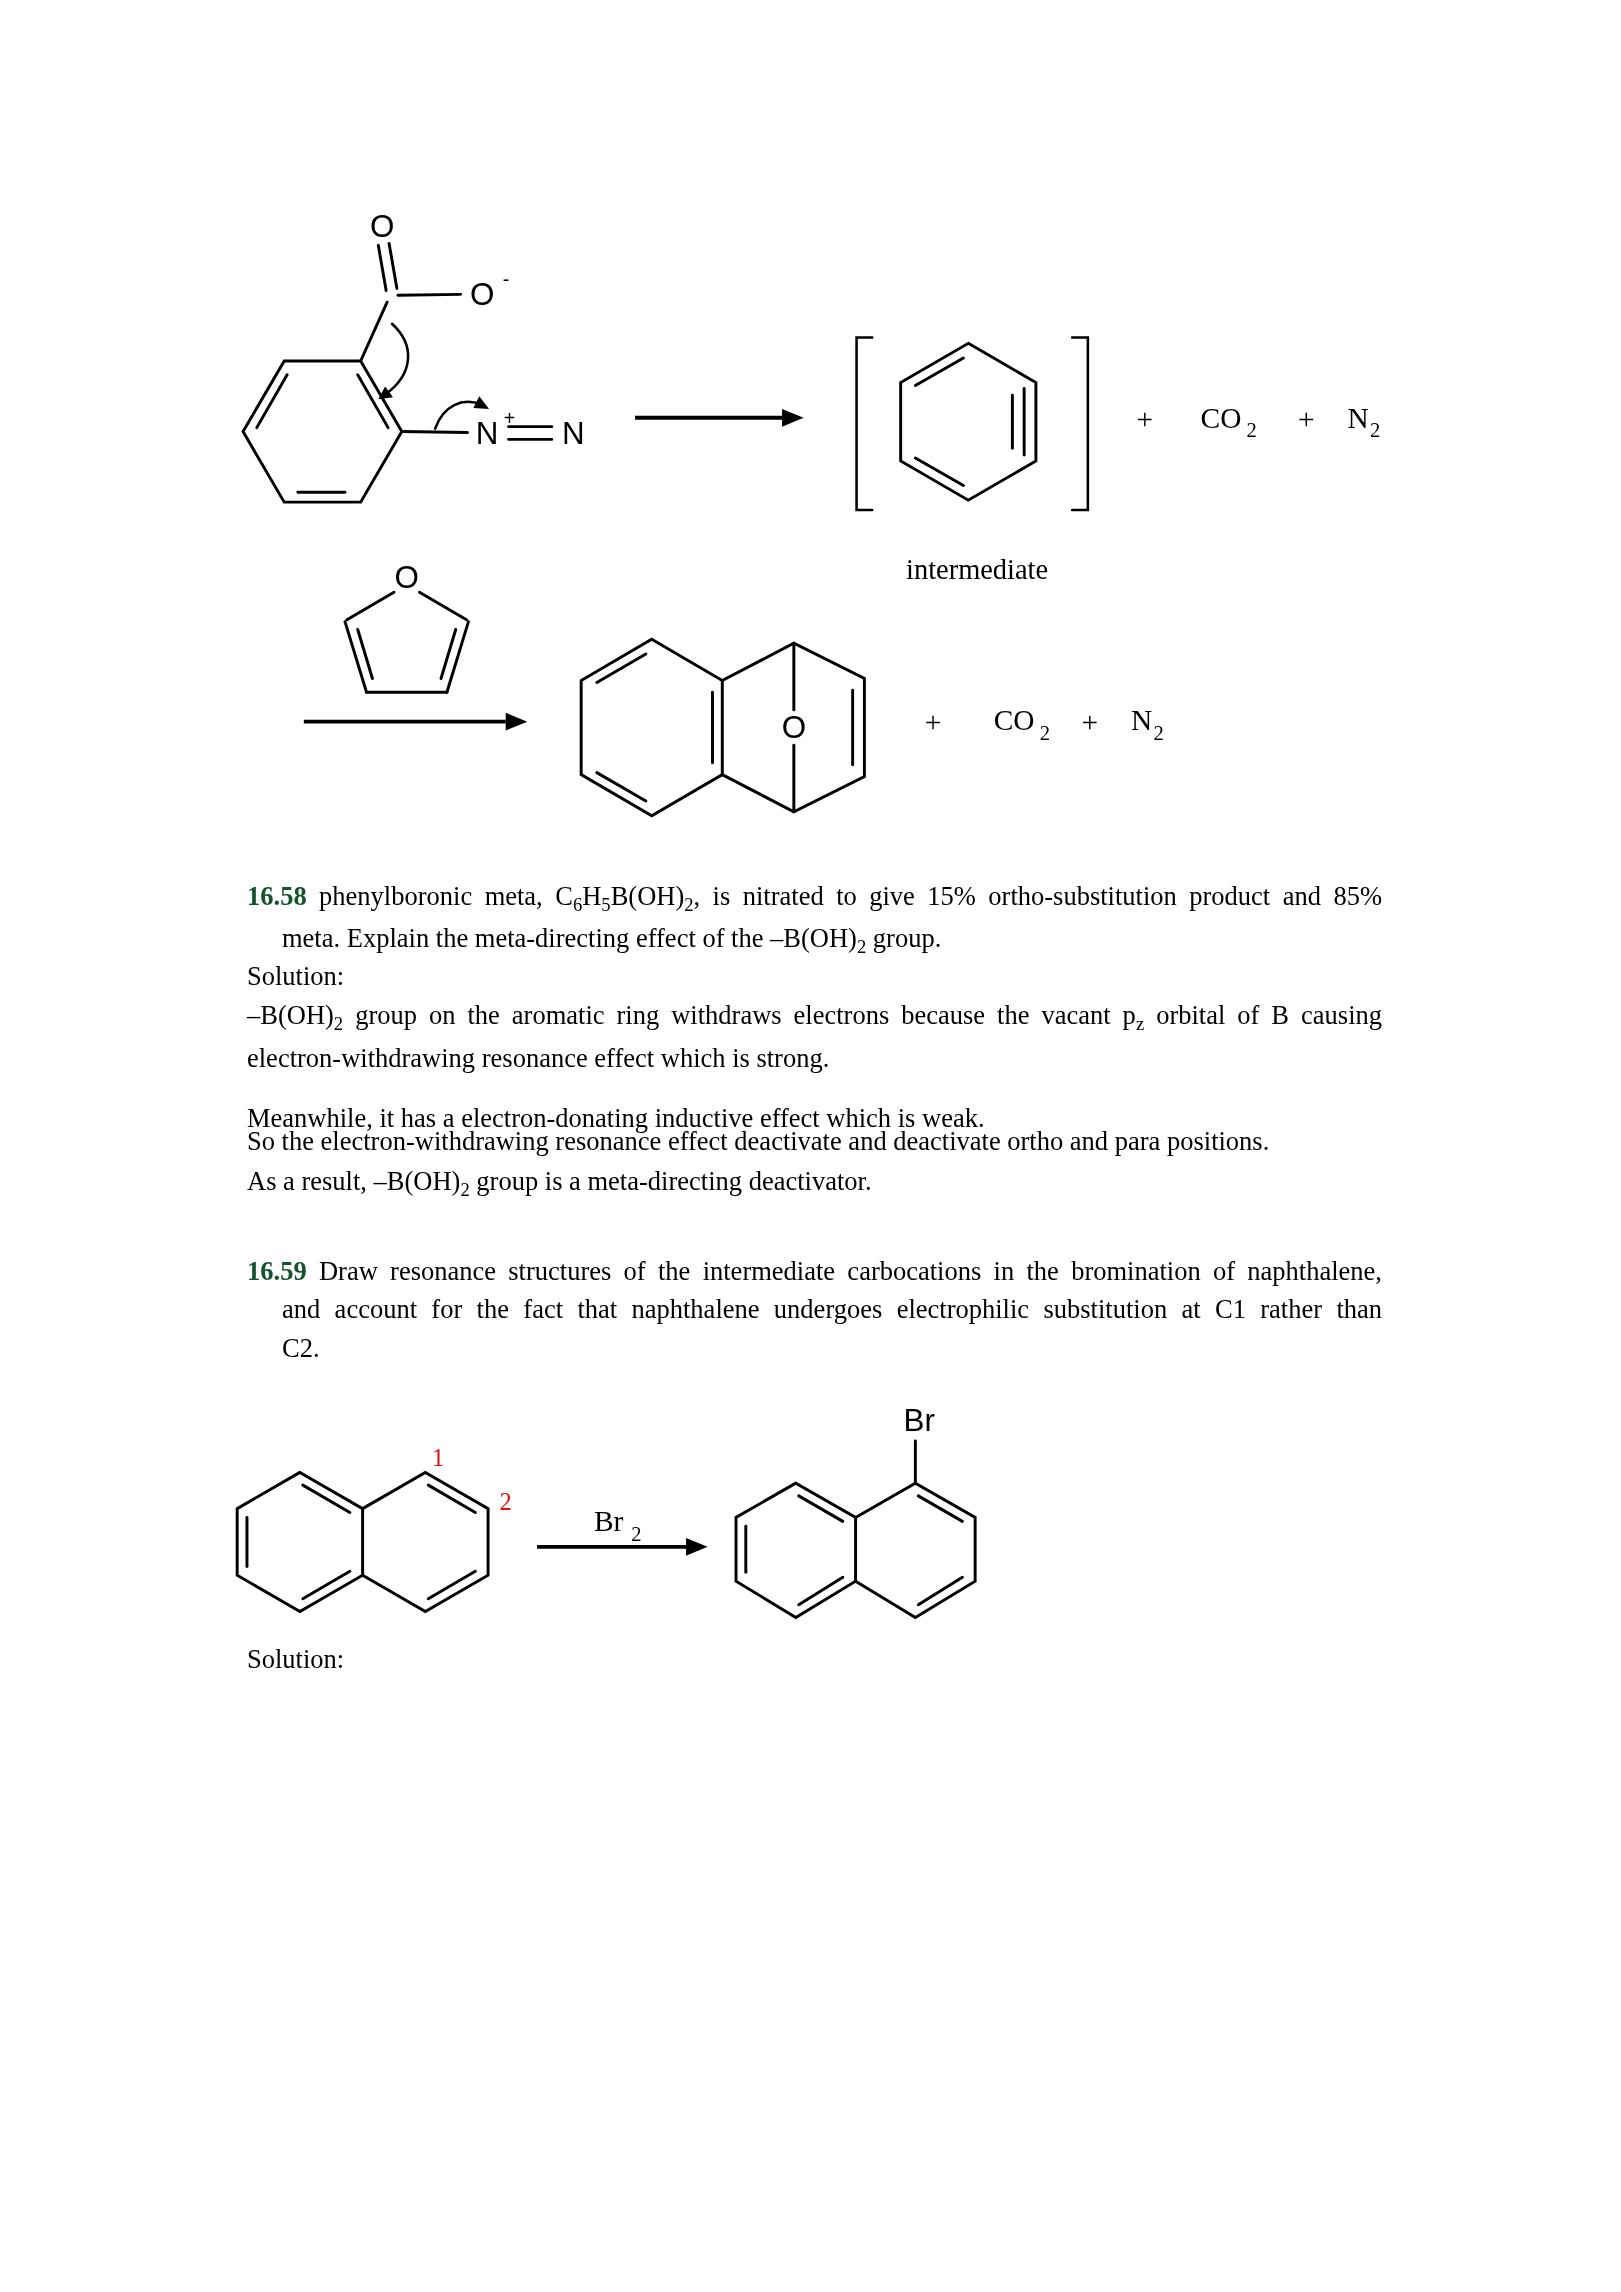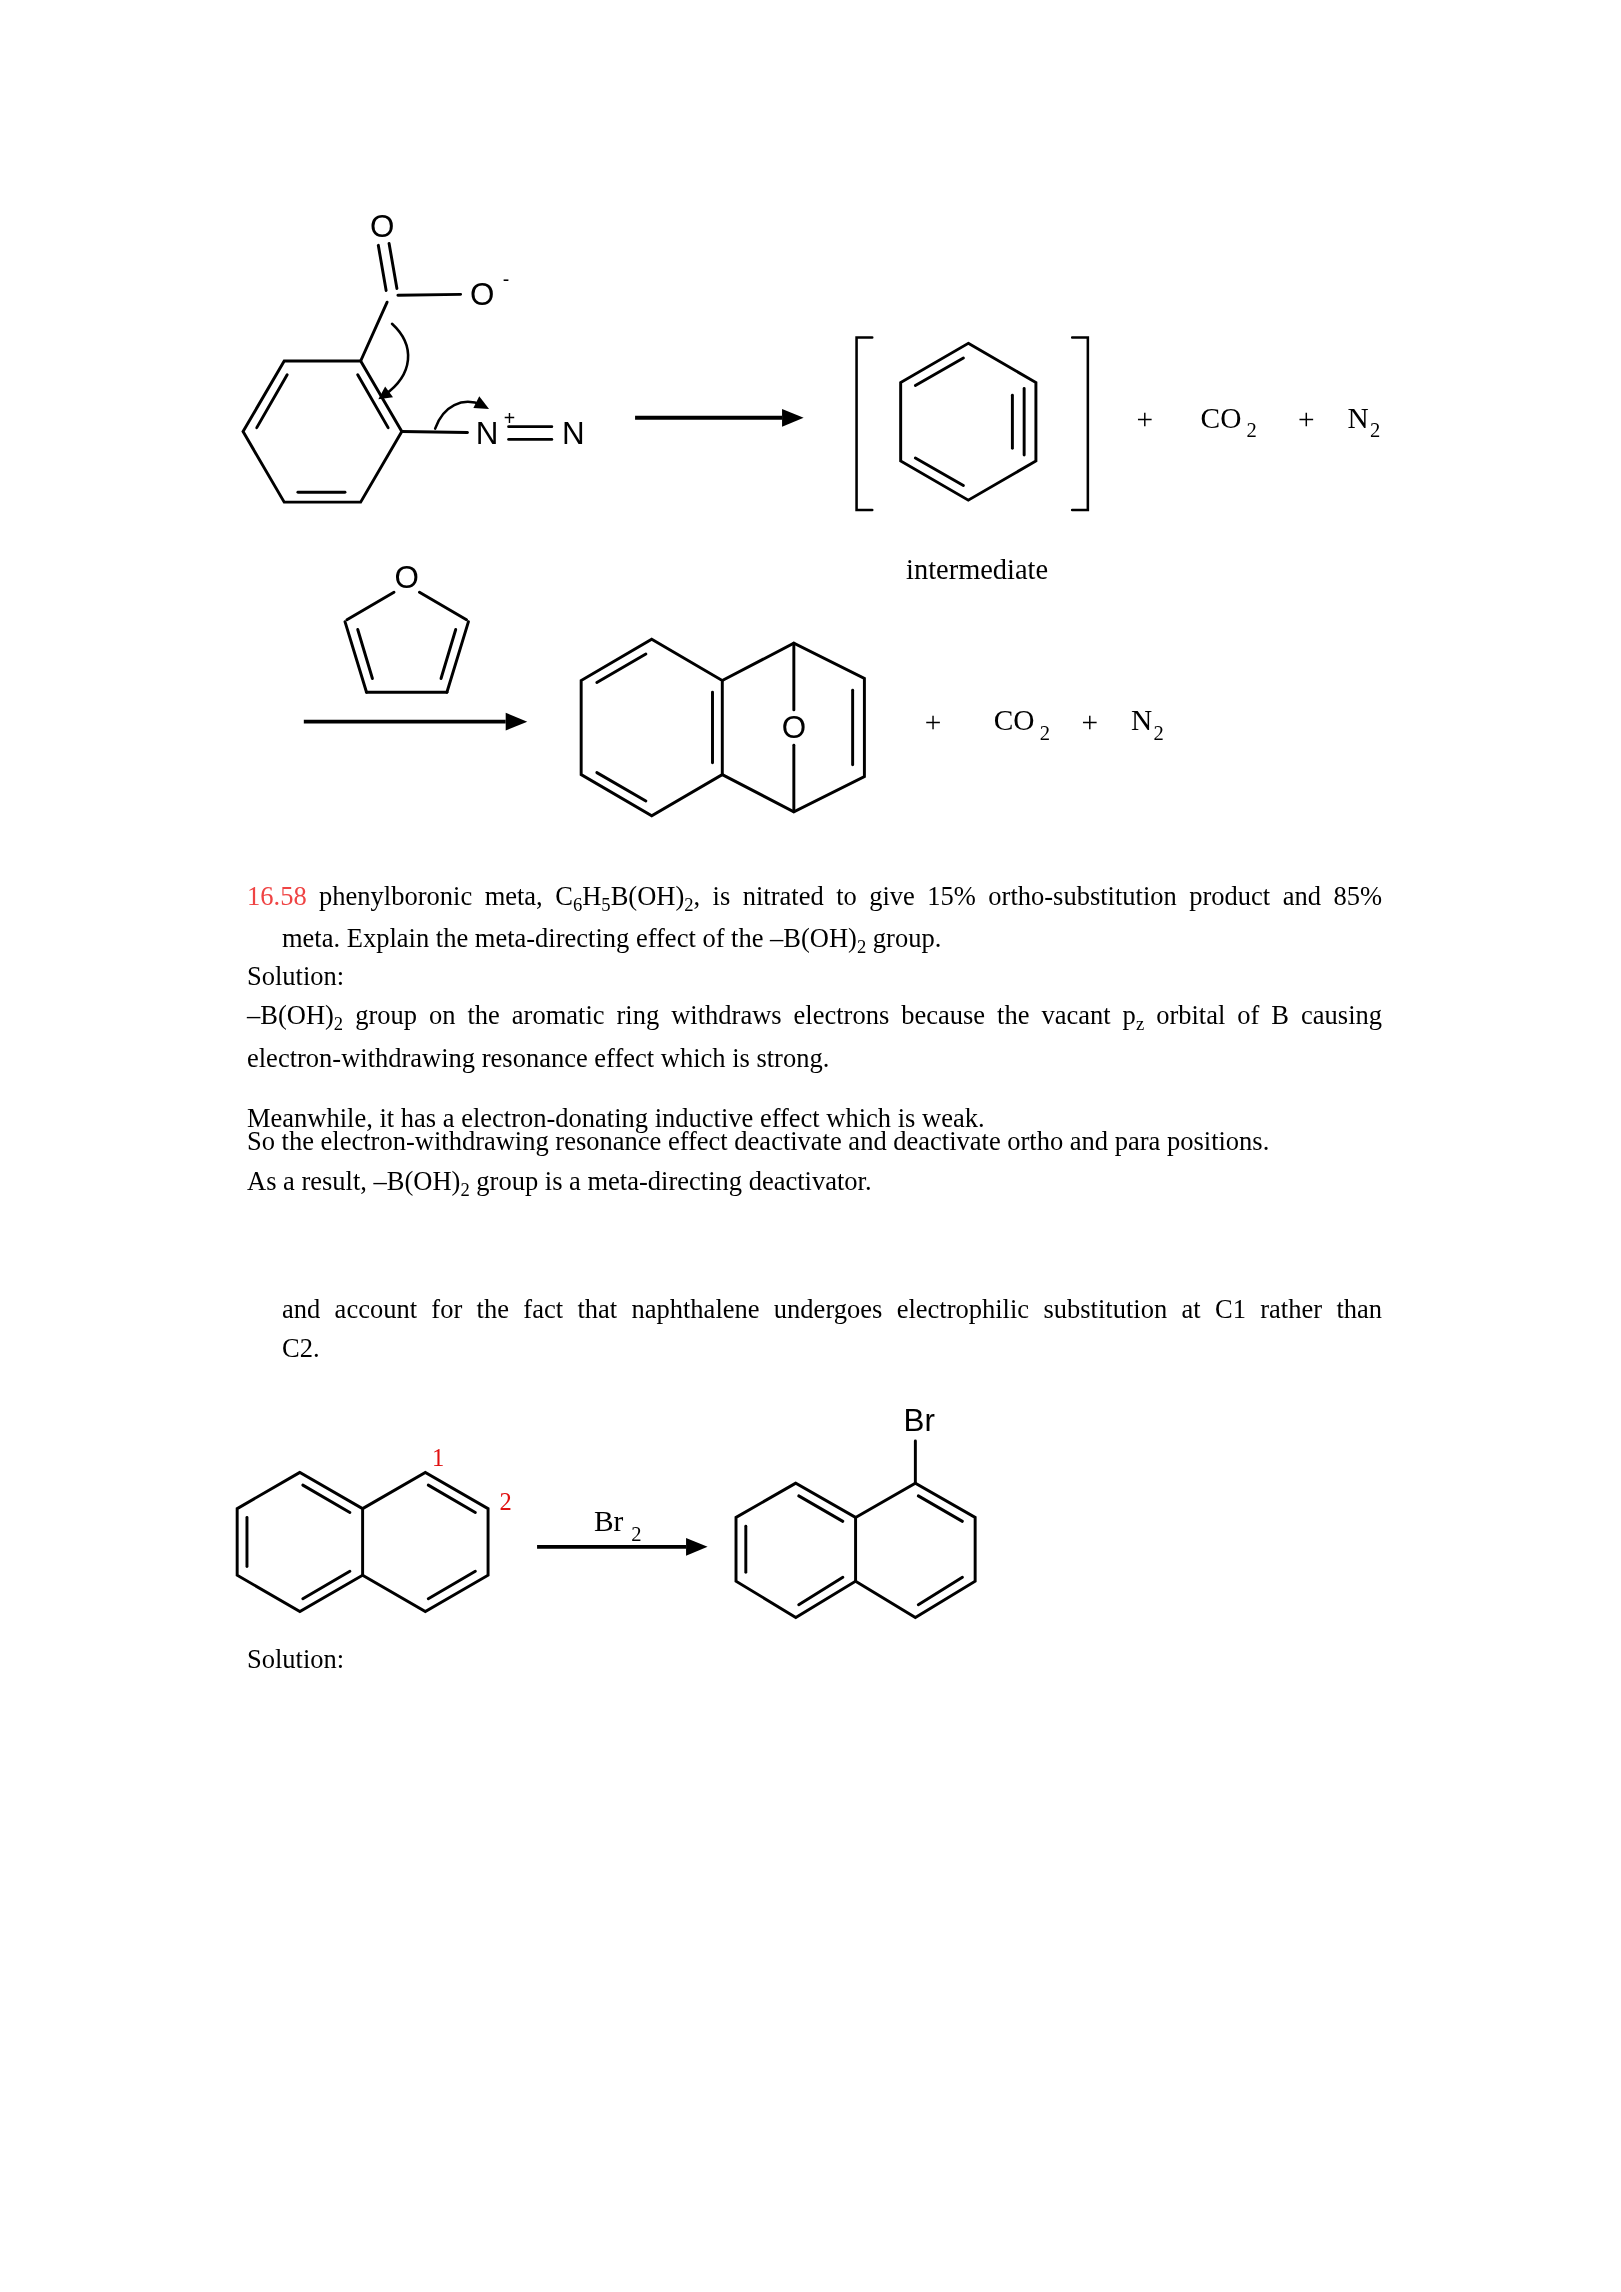--- a/index.html
+++ b/index.html
@@ -13,21 +13,21 @@
   .atom{font-family:"Liberation Sans","DejaVu Sans",sans-serif;font-size:32px;fill:#000;}
   .atomsmall{font-family:"Liberation Sans","DejaVu Sans",sans-serif;font-size:20px;fill:#000;}
   .ser30{font-family:"Liberation Serif","DejaVu Serif",serif;font-size:30px;fill:#000;}
   .ser29{font-family:"Liberation Serif","DejaVu Serif",serif;font-size:29px;fill:#000;}
   .ser21{font-family:"Liberation Serif","DejaVu Serif",serif;font-size:21px;fill:#000;}
   .rednum{font-family:"Liberation Serif","DejaVu Serif",serif;font-size:25px;fill:#e01010;}
   .tline{position:absolute;left:247px;width:1135px;font-size:26.5px;line-height:41px;color:#000;}
   .tline sub{font-size:18.6px;line-height:0;}
   .indent{left:282px;width:1100px;font-family:Liberation Serif, serif;}
   .just{text-align:justify;text-align-last:justify;word-spacing:-1px;}
-  .pnum{color:#ef4444;font-weight:normal;}
+  .pnum{color:#14532d;font-weight:bold;}
 </style>
 </head>
 <body>
 
 <div class="page">
 
   <svg class="art" viewBox="0 0 1654 2339">
 
     <g>
       <path class="bond" d="M290,368 L368,368 L410,440 L368,512 L290,512 L248,440 Z"></path>
@@ -156,20 +156,21 @@
   <div class="tline just" style="top:995px"><span>–B(OH)</span><sub>2</sub><span> group on the aromatic ring withdraws electrons because the vacant p</span><sub>z</sub><span> orbital of B causing</span></div>
 
   <div class="tline" style="top:1038px">electron-withdrawing resonance effect which is strong.</div>
 
   <div class="tline" style="top:1098px">Meanwhile, it has a electron-donating inductive effect which is weak.</div>
 
   <div class="tline" style="top:1121px">So the electron-withdrawing resonance effect deactivate and deactivate ortho and para positions.</div>
 
   <div class="tline" style="top:1161px"><span>As a result, –B(OH)</span><sub>2</sub><span> group is a meta-directing deactivator.</span></div>
 
+  <div class="tline just" style="top:1251px"><span class="pnum">16.59</span><span> Draw resonance structures of the intermediate carbocations in the bromination of naphthalene,</span></div>
 
   <div class="tline indent just" style="top:1289px">and account for the fact that naphthalene undergoes electrophilic substitution at C1 rather than</div>
 
   <div class="tline indent" style="top:1328px">C2.</div>
 
   <div class="tline" style="top:1639px">Solution:</div>
 
 </div>
 
 

